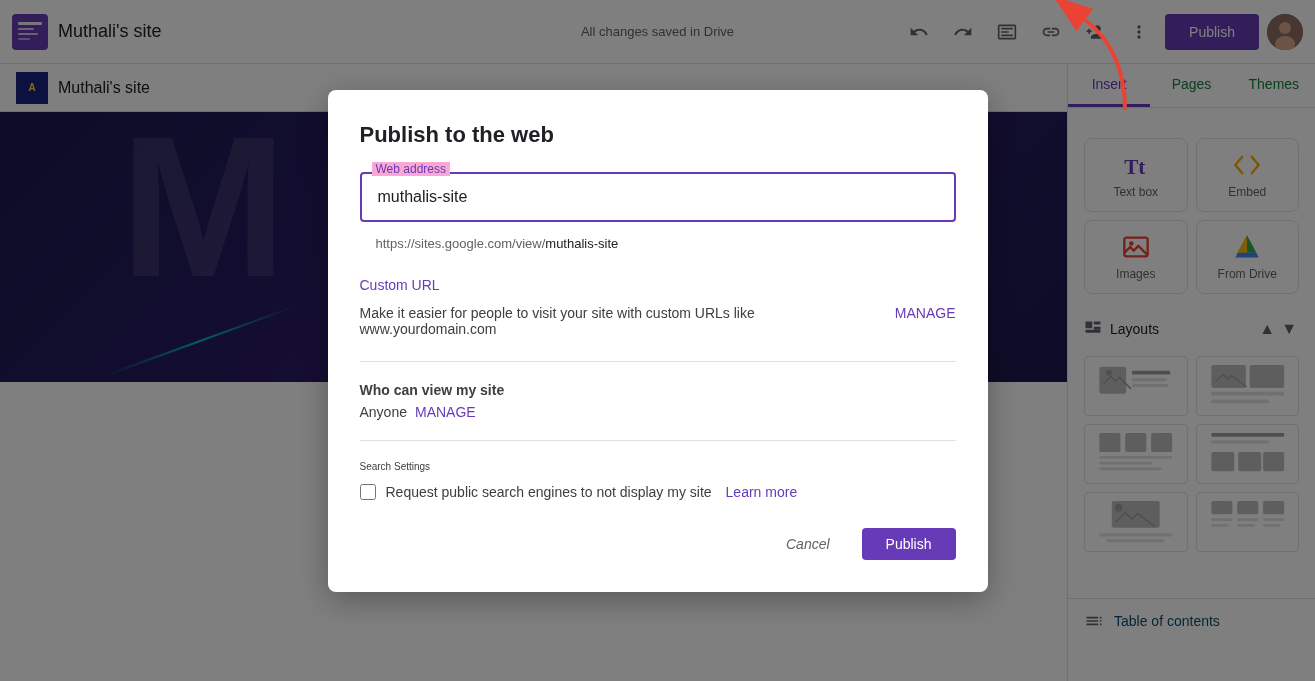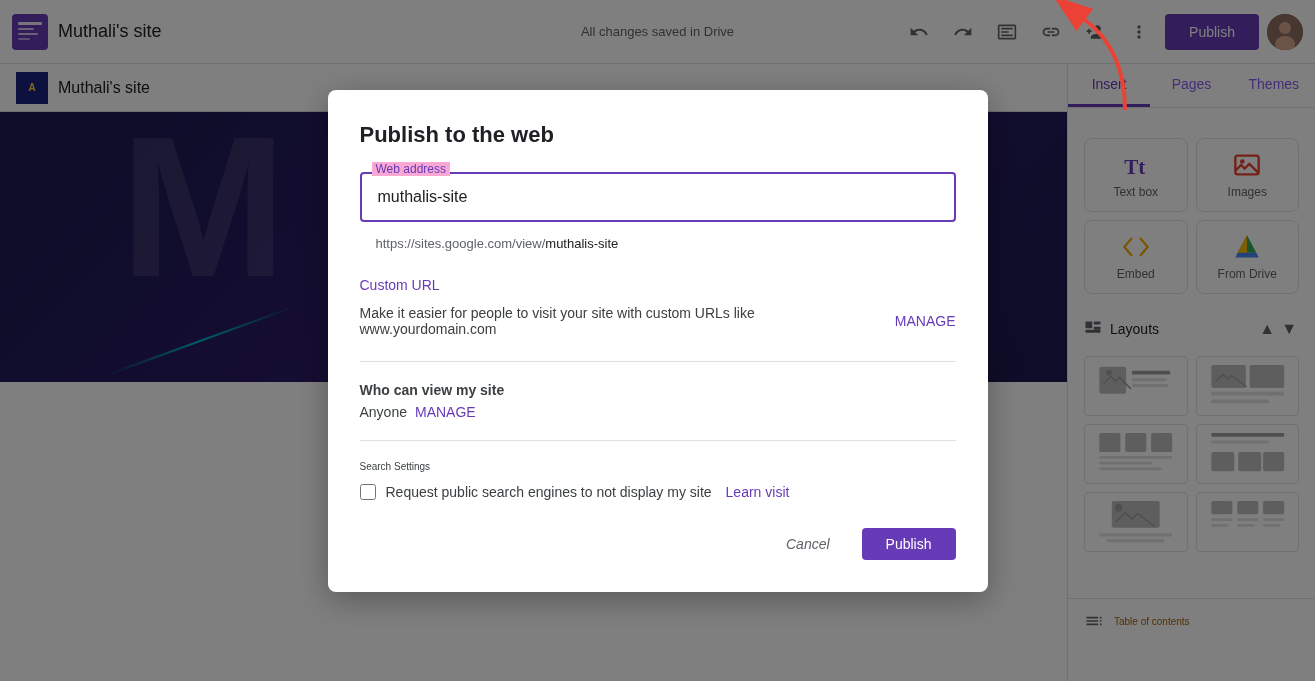--- a/index.html
+++ b/index.html
@@ -166,21 +166,21 @@
       background: #fff;
       position: sticky;
       top: 0;
       z-index: 5;
     }
     .sidebar-tab {
       flex: 1;
       padding: 12px 0;
       text-align: center;
       font-size: 14px;
-      color: #8b5cf6;
+      color: #15803d;
       cursor: pointer;
       border-bottom: 3px solid transparent;
     }
     .sidebar-tab.active {
       color: #673ab7;
       border-bottom: 3px solid #673ab7;
     }
     .sidebar-content {
       padding: 16px;
     }
@@ -236,21 +236,21 @@
 
     
     .toc-section {
       display: flex;
       align-items: center;
       gap: 10px;
       padding: 12px 16px;
       border-top: 1px solid #e0e0e0;
       cursor: pointer;
     }
-    .toc-label { font-size: 10px; color: #a16207; }
+    .toc-label { font-size: 14px; color: #0c4a6e; }
 
     
     .modal-overlay {
       position: fixed;
       top: 0; left: 0; right: 0; bottom: 0;
       background: rgba(0,0,0,0.5);
       z-index: 100;
       display: flex;
       align-items: center;
       justify-content: center;
@@ -307,21 +307,21 @@
       font-weight: 500;
       display: block;
       margin-bottom: 12px;
       cursor: pointer;
     }
     .custom-url-desc {
       font-size: 14px;
       color: #3c4043;
       margin-bottom: 24px;
       display: flex;
-      align-items: center;
+      align-items: flex-start;
       gap: 8px;
     }
     .manage-link {
       color: #673ab7;
       font-weight: 500;
       text-decoration: none;
       cursor: pointer;
     }
     .divider { border: none; border-top: 1px solid #e0e0e0; margin: 20px 0; }
     .who-can-view { margin-bottom: 8px; }
@@ -487,32 +487,32 @@
 
       <div class="insert-grid">
         <div class="insert-item">
           <svg width="28" height="28" viewBox="0 0 24 24">
             <text x="2" y="20" font-size="18" font-weight="bold" fill="#673ab7" font-family="serif">Tt</text>
           </svg>
           <span class="insert-label">Text box</span>
         </div>
         <div class="insert-item">
           <svg width="28" height="28" viewBox="0 0 24 24">
+            <path d="M8 5L2 12l6 7" stroke="#f9ab00" stroke-width="2" fill="none" stroke-linecap="round"></path>
+            <path d="M16 5l6 7-6 7" stroke="#f9ab00" stroke-width="2" fill="none" stroke-linecap="round"></path>
+          </svg>
+          <span class="insert-label">Embed</span>
+        </div>
+        <div class="insert-item">
+          <svg width="28" height="28" viewBox="0 0 24 24">
             <rect x="2" y="4" width="20" height="16" rx="2" fill="none" stroke="#ea4335" stroke-width="2"></rect>
             <circle cx="8" cy="9" r="2" fill="#ea4335"></circle>
             <path d="M2 17l5-5 3 3 4-4 8 8" fill="none" stroke="#ea4335" stroke-width="2"></path>
           </svg>
           <span class="insert-label">Images</span>
-        </div>
-        <div class="insert-item">
-          <svg width="28" height="28" viewBox="0 0 24 24">
-            <path d="M8 5L2 12l6 7" stroke="#f9ab00" stroke-width="2" fill="none" stroke-linecap="round"></path>
-            <path d="M16 5l6 7-6 7" stroke="#f9ab00" stroke-width="2" fill="none" stroke-linecap="round"></path>
-          </svg>
-          <span class="insert-label">Embed</span>
         </div>
         <div class="insert-item">
           <svg width="28" height="28" viewBox="0 0 24 24">
             <path d="M12 2L4 17h16L12 2z" fill="#34a853"></path>
             <path d="M4 17l-2 4h20l-2-4H4z" fill="#4285f4"></path>
             <path d="M12 2L4 17h8L12 2z" fill="#fbbc04"></path>
           </svg>
           <span class="insert-label">From Drive</span>
         </div>
       </div>
@@ -642,21 +642,21 @@
       </div>
     </div>
 
     <hr class="divider">
 
     <div class="search-settings-title">Search Settings</div>
 
     <div class="checkbox-row">
       <input type="checkbox" style="">
       <span>Request public search engines to not display my site</span>
-      <a class="learn-more">Learn visit</a>
+      <a class="learn-more">Learn more</a>
     </div>
 
     <div class="modal-actions">
       <button class="cancel-btn">Cancel</button>
       <button class="publish-btn-modal">Publish</button>
     </div>
   </div>
 </div>
 
 <svg class="red-arrow" width="120" height="120" viewBox="0 0 120 120">

